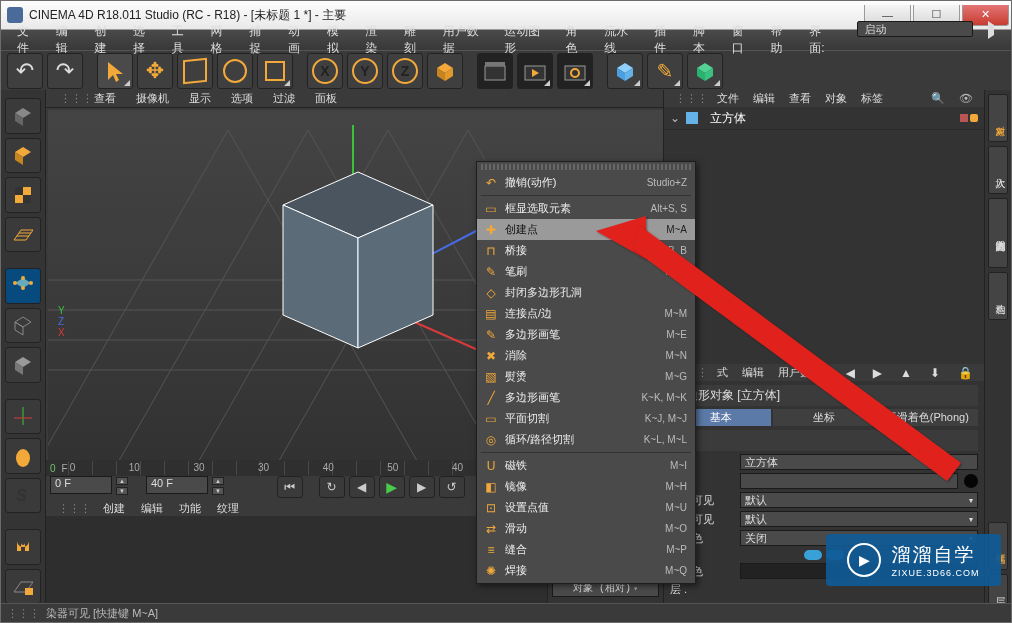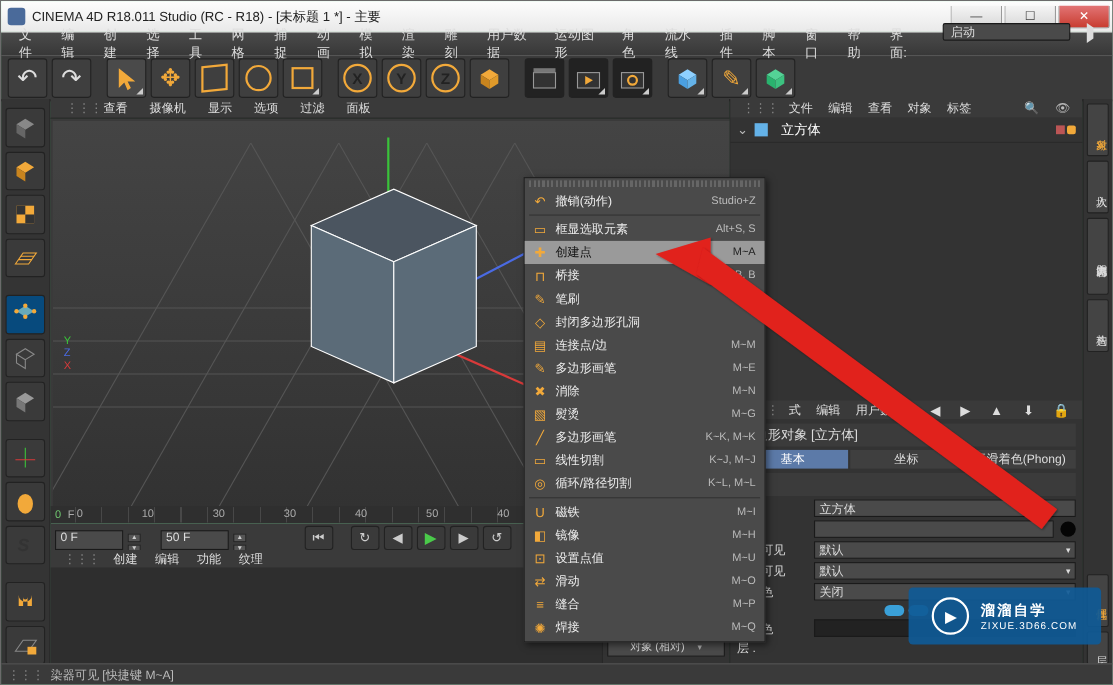--- a/index.html
+++ b/index.html
@@ -58,40 +58,40 @@
   .axis-x{stroke:#d83a3a;stroke-width:2;}
   .axis-z{stroke:#4a6ae2;stroke-width:2;}
   .miniaxes{position:absolute;left:12px;bottom:122px;font-size:10px;}
   .miniaxes .ly{color:#3ac33a;}
   .miniaxes .lx{color:#d83a3a;}
   .miniaxes .lz{color:#4a6ae2;}
   .timeline{height:16px;background:#2f2f2f;display:flex;align-items:center;padding:0 4px;font-size:10px;color:#aaa;}
   .timeline .preF{color:#6ec36e;margin-right:6px;}
   .timeline .ticks{flex:1;background:repeating-linear-gradient(90deg,#484848 0,#484848 1px,transparent 1px,transparent 24px);height:14px;position:relative;}
   .timeline .ticklabels{position:absolute;top:1px;left:0;right:0;display:flex;justify-content:space-between;padding:0 2px;}
-  .playbar{height:24px;background:#3a3a3a;display:flex;align-items:flex-end;gap:4px;padding:0 4px;}
+  .playbar{height:24px;background:#3a3a3a;display:flex;align-items:flex-start;gap:4px;padding:0 4px;}
   .numbox{width:52px;height:16px;background:#4a4a4a;border:1px solid #1a1a1a;color:#ddd;padding:0 4px;font-size:11px;}
   .step{width:12px;height:16px;display:flex;flex-direction:column;}
   .step div{flex:1;background:#555;margin:1px 0;border:1px solid #222;font-size:6px;text-align:center;color:#ccc;}
   .pbtn{width:24px;height:20px;background:#3a3a3a;border:1px solid #222;border-radius:3px;display:flex;align-items:center;justify-content:center;color:#ccc;font-size:12px;}
   .pbtn.play{color:#4aca4a;font-size:14px;}
   .bottompanes{height:104px;display:flex;background:#333;}
   .ptabbar{height:16px;background:#3a3a3a;display:flex;align-items:center;gap:0;padding:0 4px;font-size:11px;color:#ddd;}
   .ptabbar .grip{color:#888;padding-right:4px;}
   .ptabbar span{padding:1px 8px;}
   .leftpane{flex:1;border-right:1px solid #222;display:flex;flex-direction:column;}
   .rightpane{width:115px;display:flex;flex-direction:column;}
   .coordbody{flex:1;background:#333;padding:4px;display:flex;flex-direction:column;gap:3px;}
   .coordrow{display:flex;align-items:center;gap:3px;font-size:11px;}
   .coordrow .lbl{width:12px;color:#ddd;}
   .coordrow .val{flex:1;height:14px;background:#4a4a4a;border:1px solid #1a1a1a;color:#ccc;padding:0 4px;}
   .coordrow .st{width:10px;display:flex;flex-direction:column;}
   .coordrow .st div{height:6px;background:#555;margin:1px 0;font-size:5px;}
   .ddrow{display:flex;gap:2px;margin-top:2px;}
-  .dd{flex:1;height:16px;background:#4a4a4a;border:1px solid #1a1a1a;color:#ddd;font-size:10px;padding:0 20px;display:flex;align-items:center;justify-content:space-between;}
+  .dd{flex:1;height:16px;background:#4a4a4a;border:1px solid #1a1a1a;color:#ddd;font-size:10px;padding:0 20px;display:flex;align-items:center;justify-content:space-between;font-family:Liberation Mono, monospace;}
   .dd::after{content:"▾";font-size:8px;color:#aaa;}
   
   .rightpanel{width:320px;background:#333;display:flex;flex-direction:column;border-left:1px solid #222;}
   .rpmenu{height:17px;background:#3a3a3a;display:flex;align-items:center;padding:0 4px;font-size:11px;gap:0;}
   .rpmenu .grip{color:#888;padding-right:2px;}
   .rpmenu span{padding:1px 7px;color:#ddd;}
   .hierarchyrow{height:18px;display:flex;align-items:center;padding:2px 6px;gap:6px;background:#333;border-bottom:1px solid #2a2a2a;}
   .hierarchyrow .tree{color:#bbb;}
   .hierarchyrow .cubeico{width:12px;height:12px;background:#64b2e8;}
   .hierarchyrow .name{padding:0 6px;color:#fff;}
@@ -130,21 +130,21 @@
   .ctxsep{height:1px;background:#333;margin:2px 4px;}
   
   .arrow-ann{position:absolute;left:520px;top:210px;pointer-events:none;z-index:60;}
   
   .statusbar{position:absolute;left:0;right:0;bottom:0;height:18px;background:#3a3a3a;border-top:1px solid #555;display:flex;align-items:center;padding:0 6px;color:#bbb;font-size:11px;gap:6px;}
   .statusbar .grip{color:#888;}
   
   .watermark{position:absolute;right:10px;bottom:36px;width:175px;height:52px;background:rgba(15,90,150,.92);border-radius:4px;display:flex;align-items:center;justify-content:center;gap:10px;z-index:70;}
   .watermark .play{width:30px;height:30px;border:2px solid #fff;border-radius:50%;display:flex;align-items:center;justify-content:center;color:#fff;font-size:14px;}
   .watermark .txt{color:#fff;}
-  .watermark .big{font-size:13px;font-weight:700;letter-spacing:2px;}
+  .watermark .big{font-size:19px;font-weight:400;letter-spacing:2px;}
   .watermark .small{font-size:9px;letter-spacing:1px;}
 </style>
 </head>
 <body>
 
 <div class="win">
 
   <div class="titlebar">
     <div class="appicon"></div>
     <div class="title">CINEMA 4D R18.011 Studio (RC - R18) - [未标题 1 *] - 主要</div>
@@ -415,21 +415,21 @@
         </div>
       </div>
 
       <div class="playbar">
         <div class="numbox">0 F</div>
         <div class="step">
             <div>▲</div>
             <div>▼</div>
           </div>
         <div style="width:10px"></div>
-        <div class="numbox">50 F</div>
+        <div class="numbox">40 F</div>
         <div class="step">
             <div>▲</div>
             <div>▼</div>
           </div>
         <div style="flex:.3"></div>
         <div class="pbtn">⏮</div>
         <div style="width:8px"></div>
         <div class="pbtn">↻</div>
         <div class="pbtn">◀</div>
         <div class="pbtn play">▶</div>
@@ -632,21 +632,21 @@
           <span>熨烫</span>
           <span class="sc">M~G</span>
         </div>
         <div class="ctxrow">
           <span class="ico">╱</span>
           <span>多边形画笔</span>
           <span class="sc">K~K, M~K</span>
         </div>
         <div class="ctxrow">
           <span class="ico">▭</span>
-          <span>线性切割</span>
+          <span>平面切割</span>
           <span class="sc">K~J, M~J</span>
         </div>
         <div class="ctxrow">
           <span class="ico">◎</span>
           <span>循环/路径切割</span>
           <span class="sc">K~L, M~L</span>
         </div>
         <div class="ctxsep"></div>
         <div class="ctxrow">
           <span class="ico">U</span>

